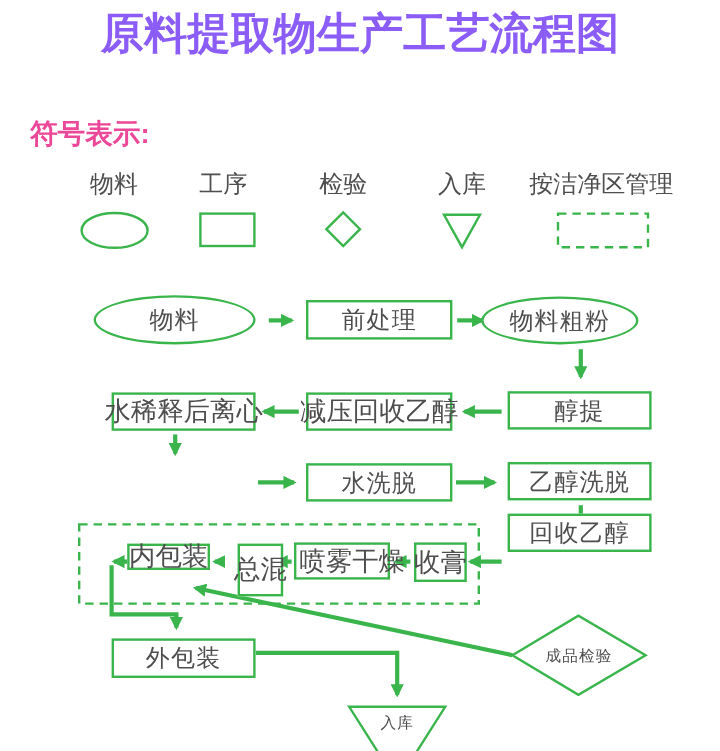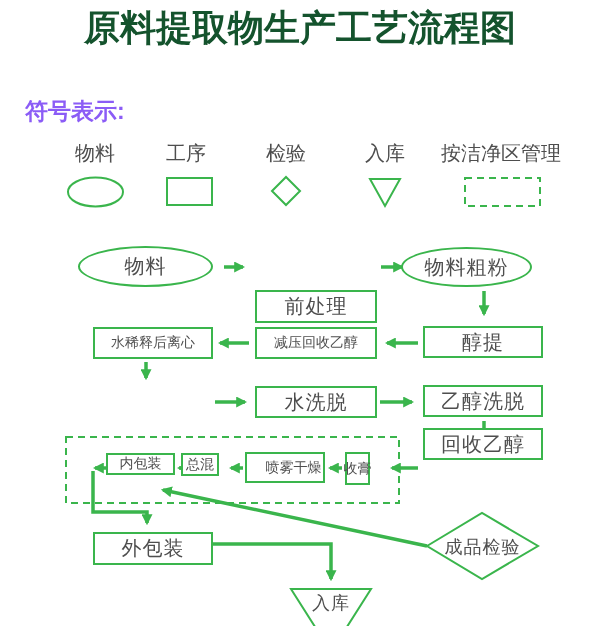--- a/index.html
+++ b/index.html
@@ -1,50 +1,50 @@
 <!DOCTYPE html>
 <html><head>
 <meta charset="utf-8">
 <style>
   html,body{margin:0;padding:0;background:#ffffff;}
   .canvas{position:relative;width:600px;height:626px;background:#ffffff;overflow:hidden;
           font-family:"Liberation Sans", sans-serif;}
   .title{position:absolute;left:0;top:4px;width:600px;text-align:center;
-         font-size:36px;font-weight:bold;color:#14532d;letter-spacing:0px;}
-  .legend-heading{position:absolute;left:25px;top:96px;font-size:23px;font-weight:bold;color:#8b5cf6;}
+         font-size:36px;font-weight:bold;color:#8b5cf6;letter-spacing:0px;}
+  .legend-heading{position:absolute;left:25px;top:96px;font-size:23px;font-weight:bold;color:#ec4899;}
   .legend-label{position:absolute;top:140px;font-size:20px;color:#4e4e4e;text-align:center;}
   .ll-0{left:67px;width:56px;}
   .ll-1{left:158px;width:56px;}
   .ll-2{left:258px;width:56px;}
   .ll-3{left:357px;width:56px;}
   .ll-4{left:438px;width:126px;}
   svg.overlay{position:absolute;left:0;top:0;width:600px;height:626px;}
   .shape{fill:none;stroke:#3ab54c;stroke-width:2;}
   .conn{fill:none;stroke:#3ab54c;stroke-width:3.5;}
   .node{position:absolute;box-sizing:border-box;border:2px solid #3ab54c;background:#ffffff;
         display:flex;align-items:center;justify-content:center;
         font-size:20px;color:#4e4e4e;letter-spacing:1px;white-space:nowrap;}
   .node.ellipse{border-radius:50%;}
-  .node.small{font-size:14px;letter-spacing:0px;}
+  .node.small{font-size:22px;letter-spacing:0px;}
   .free-label{position:absolute;box-sizing:border-box;display:flex;align-items:center;justify-content:center;
-        font-size:18px;color:#4e4e4e;letter-spacing:1px;white-space:nowrap;}
+        font-size:13px;color:#4e4e4e;letter-spacing:1px;white-space:nowrap;}
   
   .n-material{left:78px;top:246px;width:135px;height:41px;}
-  .n-pretreat{left:255px;top:250px;width:122px;height:33px;margin-top:40px;}
+  .n-pretreat{left:255px;top:250px;width:122px;height:33px;}
   .n-coarse{left:401px;top:247px;width:131px;height:40px;}
   .n-alcoholext{left:423px;top:326px;width:120px;height:32px;}
   .n-vacuum{left:255px;top:327px;width:122px;height:32px;}
   .n-dilute{left:93px;top:327px;width:120px;height:32px;}
   .n-chrom{left:93px;top:386px;width:119px;height:33px;}
   .n-waterelu{left:255px;top:386px;width:122px;height:32px;}
   .n-ethelu{left:423px;top:385px;width:120px;height:32px;}
   .n-ethrec{left:423px;top:428px;width:120px;height:32px;font-family:Liberation Mono, monospace;}
-  .n-paste{left:345px;top:452px;width:25px;height:33px;}
+  .n-paste{left:345px;top:452px;width:44px;height:33px;}
   .n-spray{left:245px;top:452px;width:80px;height:31px;padding-left:17px;}
-  .n-mix{left:181px;top:453px;width:38px;height:23px;}
+  .n-mix{left:198px;top:453px;width:38px;height:44px;}
   .n-inner{left:106px;top:453px;width:69px;height:22px;}
   .n-outer{left:93px;top:532px;width:120px;height:33px;}
   .t-diamond{left:437px;top:534px;width:91px;height:26px;}
   .t-triangle{left:301px;top:591px;width:60px;height:24px;}
 </style>
 </head>
 <body>
 
 <div class="canvas">
 

